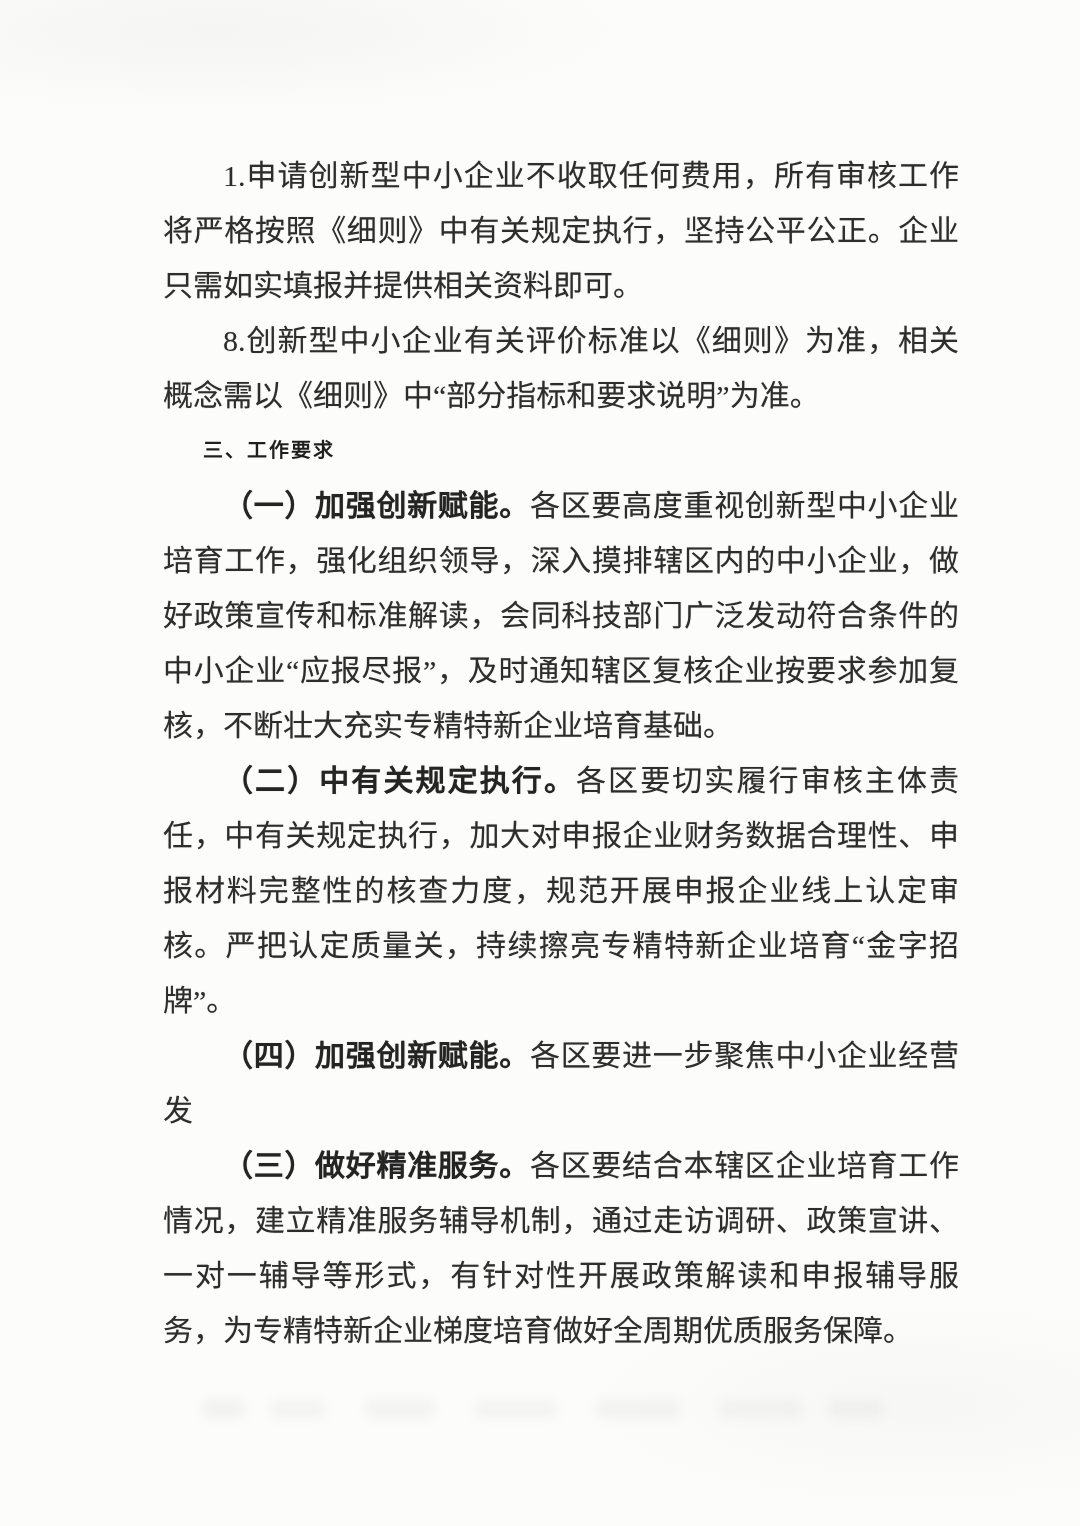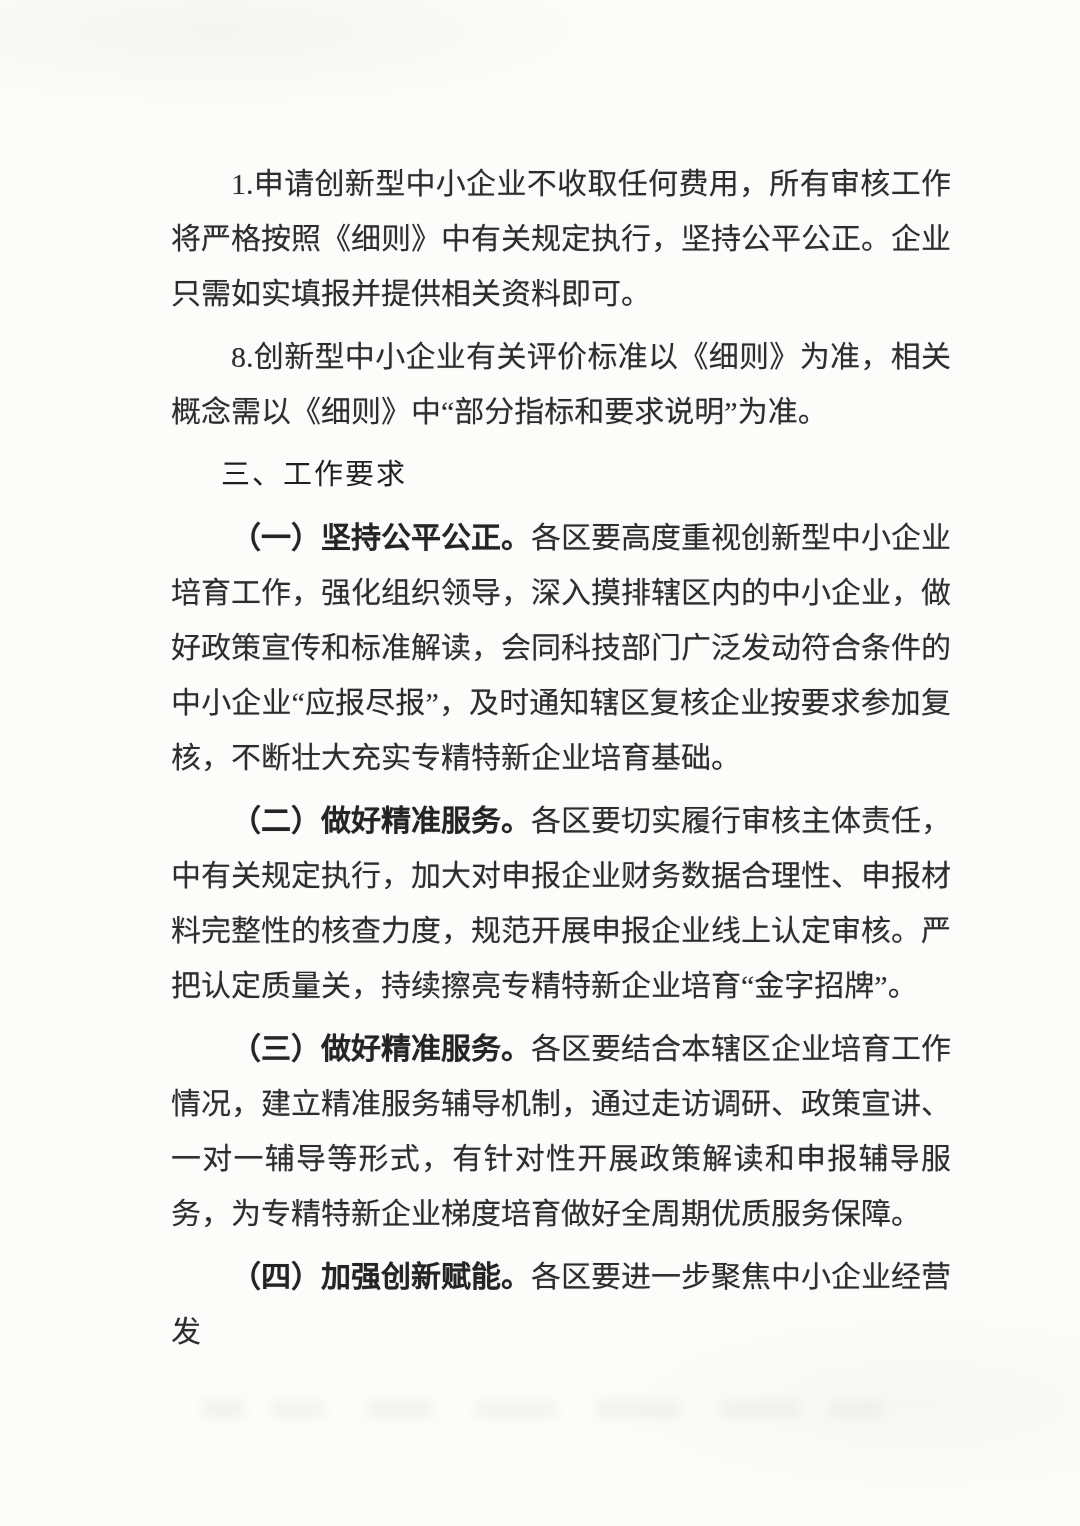--- a/index.html
+++ b/index.html
@@ -29,33 +29,33 @@
     left: 163px;
     top: 148px;
     width: 796px;
     color: #2d2d2d;
     font-size: 30px;
     line-height: 55px;
     text-align: justify;
     text-shadow: 0 0 1px rgba(55,55,55,0.35);
   }
   .para {
-    margin: 8px;
+    margin: 0;
     text-indent: 2em;
   }
   .lead {
     font-weight: 700;
     color: #242424;
   }
   .heading {
     margin: 0;
     text-indent: 2em;
     font-family: "Liberation Sans", "DejaVu Sans", sans-serif;
-    font-weight: 400;
-    font-size: 29px;
+    font-weight: 700;
+    font-size: 20px;
     line-height: 55px;
     color: #1f1f1f;
     letter-spacing: 2px;
     text-shadow: none;
   }
   
   .smudge {
     position: absolute;
     left: 40px;
     top: 1252px;
@@ -80,23 +80,23 @@
 
 <div class="sheet">
 
   <p class="para">1.申请创新型中小企业不收取任何费用，所有审核工作将严格按照《细则》中有关规定执行，坚持公平公正。企业只需如实填报并提供相关资料即可。</p>
 
   <p class="para">8.创新型中小企业有关评价标准以《细则》为准，相关概念需以《细则》中“部分指标和要求说明”为准。</p>
 
 
   <h2 class="heading">三、工作要求</h2>
 
-  <p class="para"><span class="lead">（一）坚持公平公正。</span><span>各区要高度重视创新型中小企业培育工作，强化组织领导，深入摸排辖区内的中小企业，做好政策宣传和标准解读，会同科技部门广泛发动符合条件的中小企业“应报尽报”，及时通知辖区复核企业按要求参加复核，不断壮大充实专精特新企业培育基础。</span></p>
+  <p class="para"><span class="lead">（一）加强创新赋能。</span><span>各区要高度重视创新型中小企业培育工作，强化组织领导，深入摸排辖区内的中小企业，做好政策宣传和标准解读，会同科技部门广泛发动符合条件的中小企业“应报尽报”，及时通知辖区复核企业按要求参加复核，不断壮大充实专精特新企业培育基础。</span></p>
 
-  <p class="para"><span class="lead">（二）做好精准服务。</span><span>各区要切实履行审核主体责任，中有关规定执行，加大对申报企业财务数据合理性、申报材料完整性的核查力度，规范开展申报企业线上认定审核。严把认定质量关，持续擦亮专精特新企业培育“金字招牌”。</span></p>
+  <p class="para"><span class="lead">（二）中有关规定执行。</span><span>各区要切实履行审核主体责任，中有关规定执行，加大对申报企业财务数据合理性、申报材料完整性的核查力度，规范开展申报企业线上认定审核。严把认定质量关，持续擦亮专精特新企业培育“金字招牌”。</span></p>
+
+  <p class="para"><span class="lead">（四）加强创新赋能。</span><span>各区要进一步聚焦中小企业经营发</span></p>
 
   <p class="para"><span class="lead">（三）做好精准服务。</span><span>各区要结合本辖区企业培育工作情况，建立精准服务辅导机制，通过走访调研、政策宣讲、一对一辅导等形式，有针对性开展政策解读和申报辅导服务，为专精特新企业梯度培育做好全周期优质服务保障。</span></p>
-
-  <p class="para"><span class="lead">（四）加强创新赋能。</span><span>各区要进一步聚焦中小企业经营发</span></p>
 
   <div class="smudge"></div>
 
 </div>
 
 </body></html>

